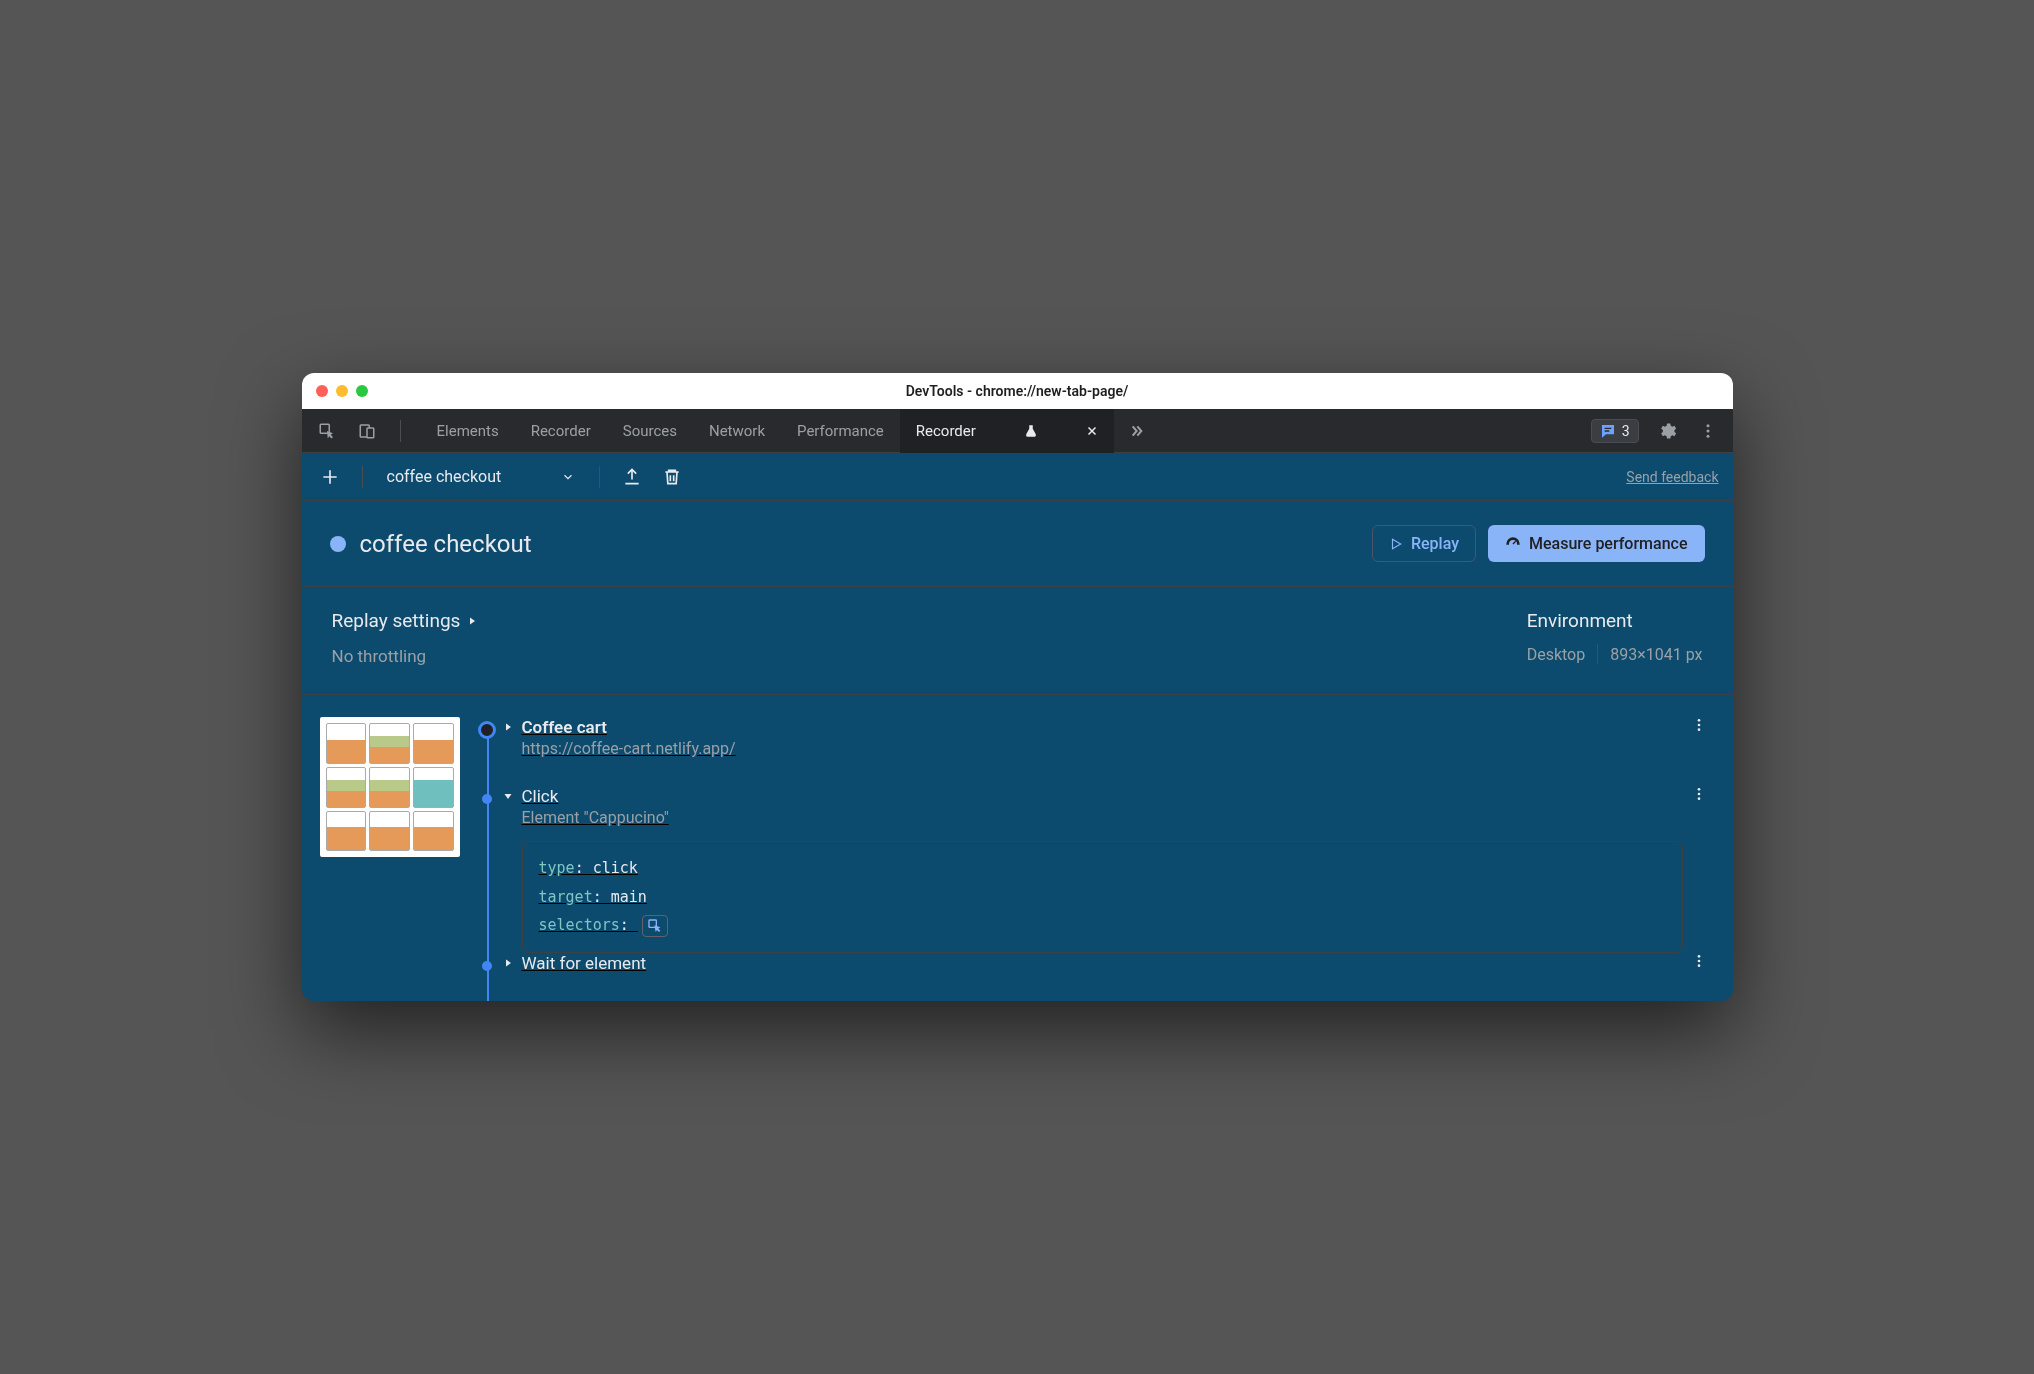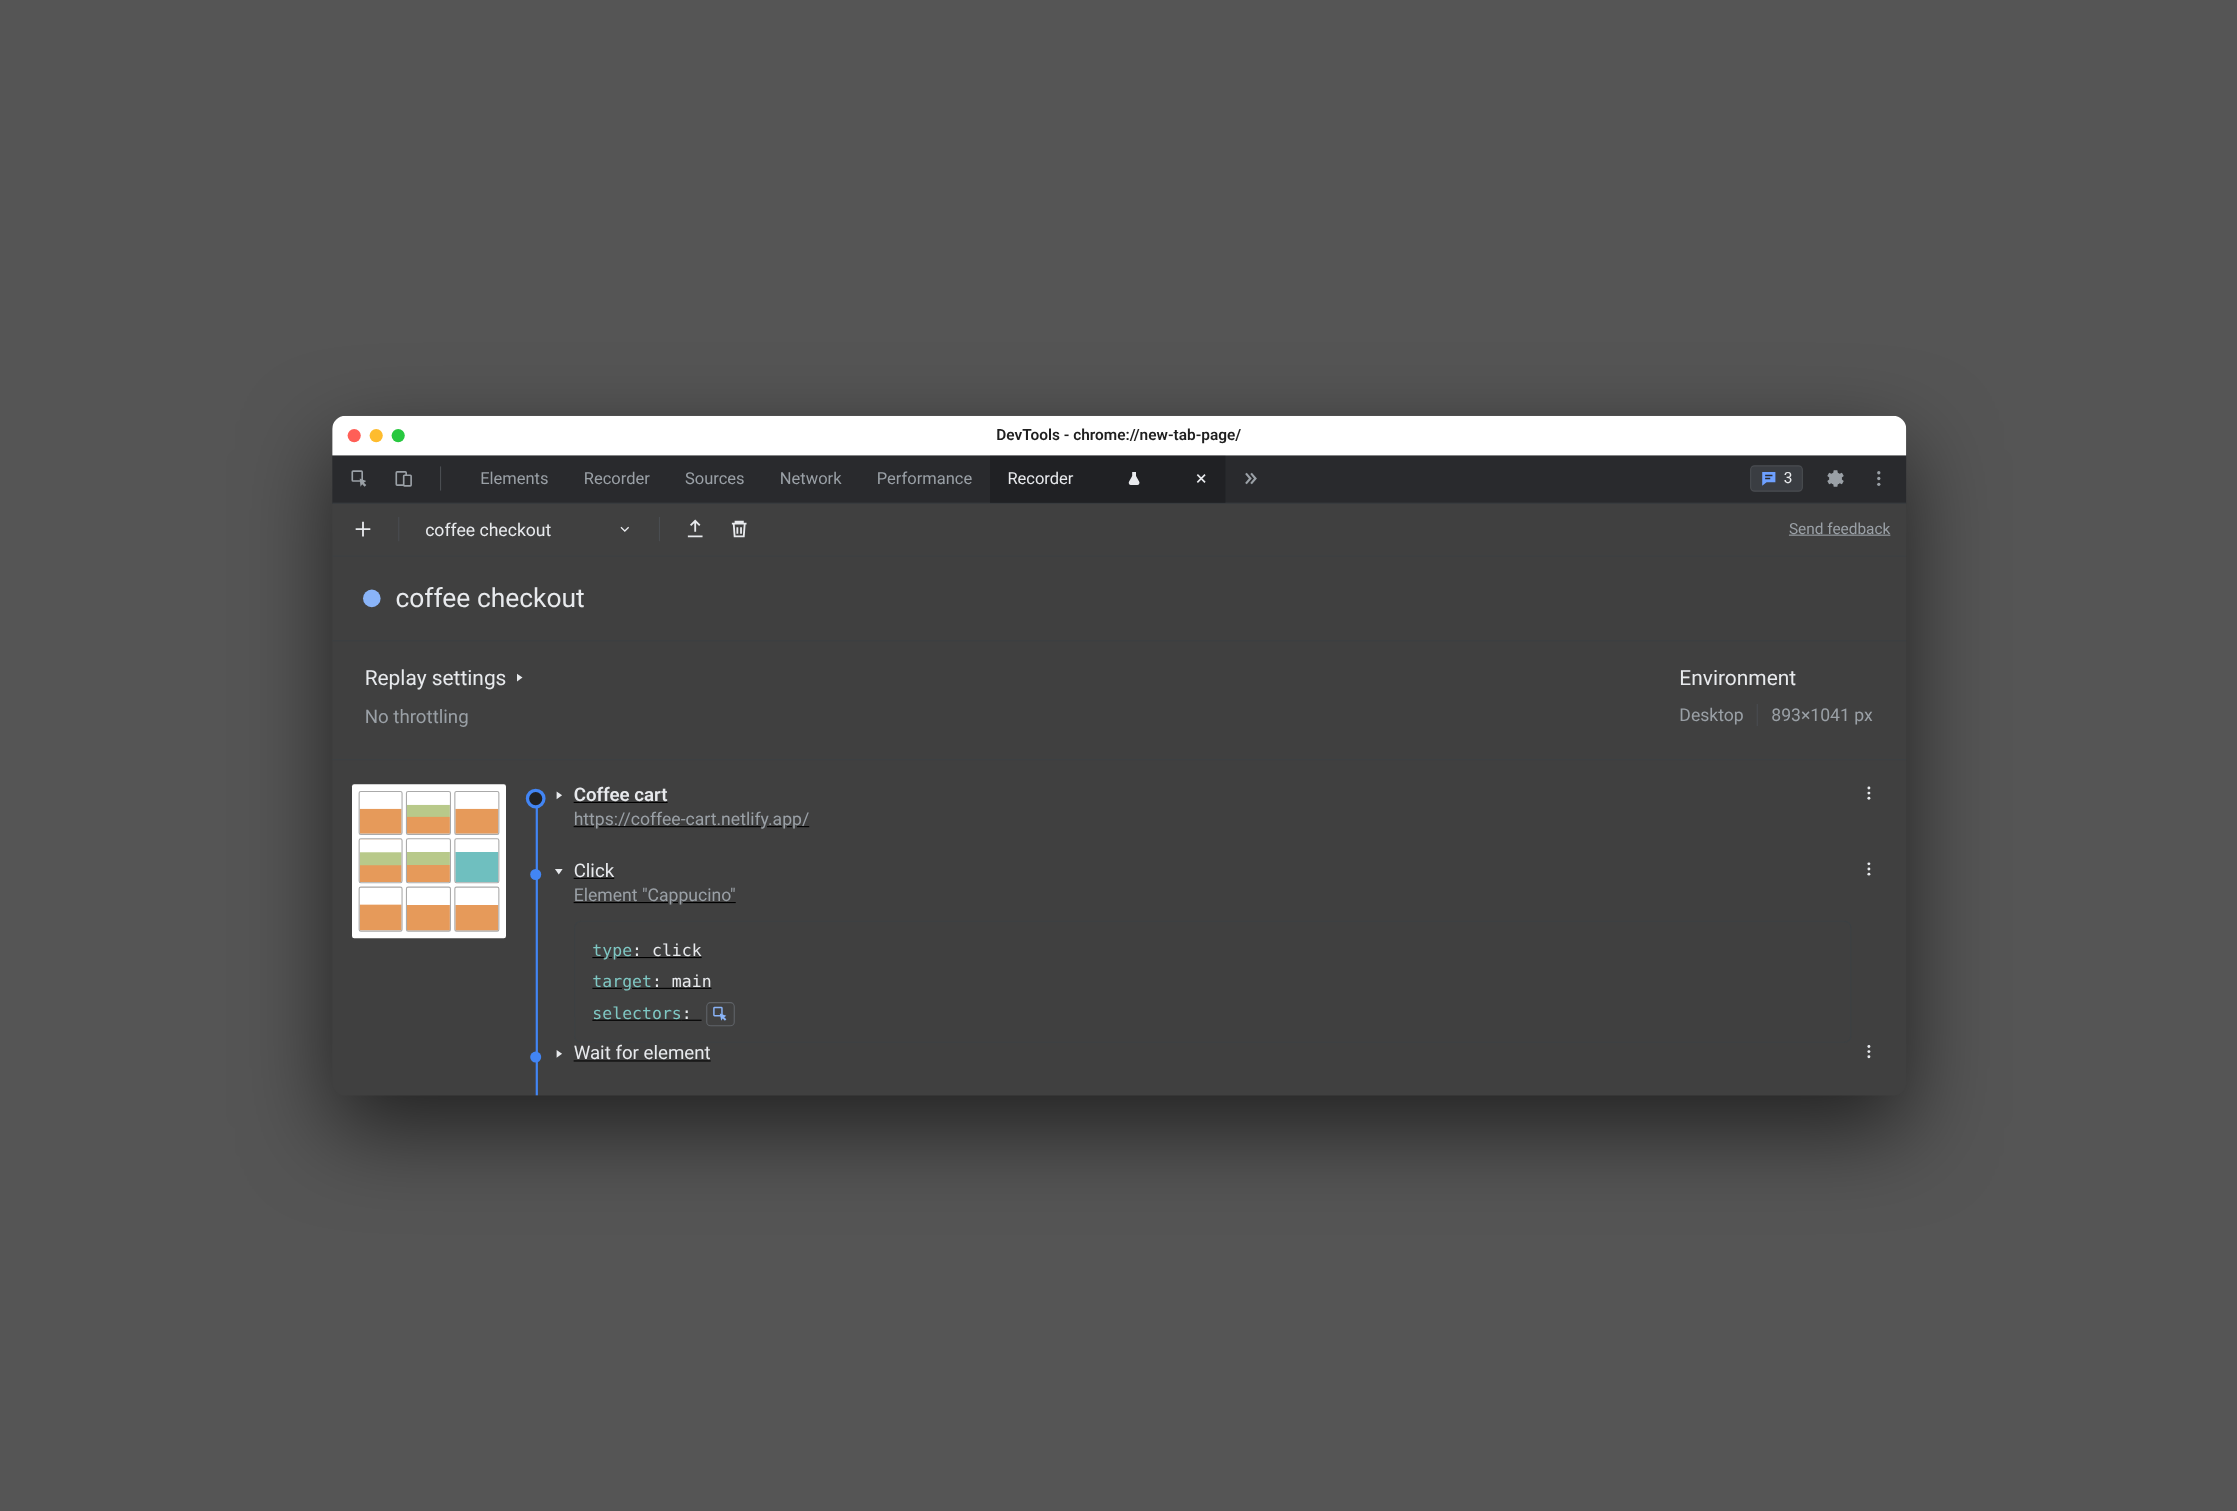--- a/index.html
+++ b/index.html
@@ -6,21 +6,21 @@
 body {
   font-family: -apple-system, BlinkMacSystemFont, "Segoe UI", Roboto, sans-serif;
   background: #555;
   display: flex;
   align-items: center;
   justify-content: center;
   min-height: 100vh;
 }
 .window {
   width: 1431px;
-  background: #404040;
+  background: #0c4a6e;
   border-radius: 12px;
   overflow: hidden;
   box-shadow: 0 30px 80px rgba(0,0,0,0.6);
 }
 .titlebar {
   background: #fff;
   height: 36px;
   display: flex;
   align-items: center;
   padding: 0 14px;
@@ -341,20 +341,39 @@
       <svg width="20" height="20" viewBox="0 0 24 24" fill="none" stroke="#e8eaed" stroke-width="2">
           <path d="M4 6h16M8 6V4h8v2M6 6l1 14h10l1-14M10 10v7M14 10v7"></path>
         </svg>
     </span>
     <a class="feedback">Send feedback</a>
   </div>
 
   <div class="header-row">
     <div class="rec-dot"></div>
     <div class="rec-title">coffee checkout</div>
+    <div class="action-buttons">
+      <div class="btn replay">
+        <span>
+          <svg width="14" height="14" viewBox="0 0 24 24" fill="none" stroke="currentColor" stroke-width="2">
+              <path d="M6 4l14 8-14 8z"></path>
+            </svg>
+        </span>
+        <span>Replay</span>
+      </div>
+      <div class="btn measure">
+        <span>
+          <svg width="16" height="16" viewBox="0 0 24 24" fill="none" stroke="currentColor" stroke-width="2">
+              <path d="M12 3a9 9 0 00-9 9h2a7 7 0 1114 0h2a9 9 0 00-9-9z" fill="currentColor"></path>
+              <path d="M12 12l4-4"></path>
+            </svg>
+        </span>
+        <span>Measure performance</span>
+      </div>
+    </div>
   </div>
 
   <div class="settings-row">
     <div class="settings-left">
       <h3>
         <span>Replay settings</span>
         <span>
           <svg width="12" height="12" viewBox="0 0 24 24" fill="#e8eaed">
               <path d="M8 5l10 7-10 7z"></path>
             </svg>

